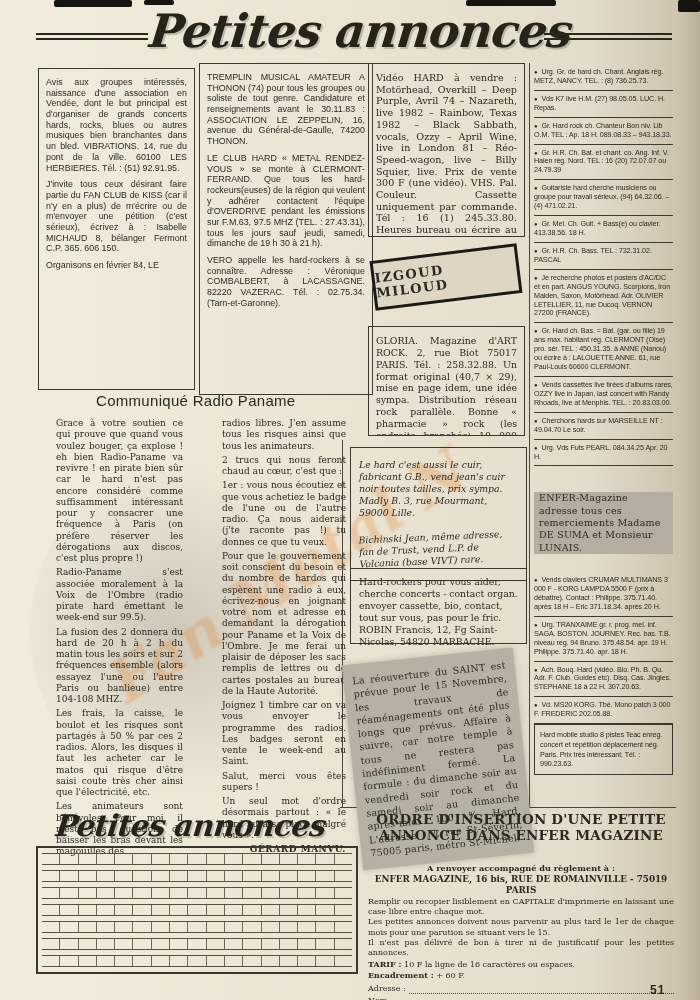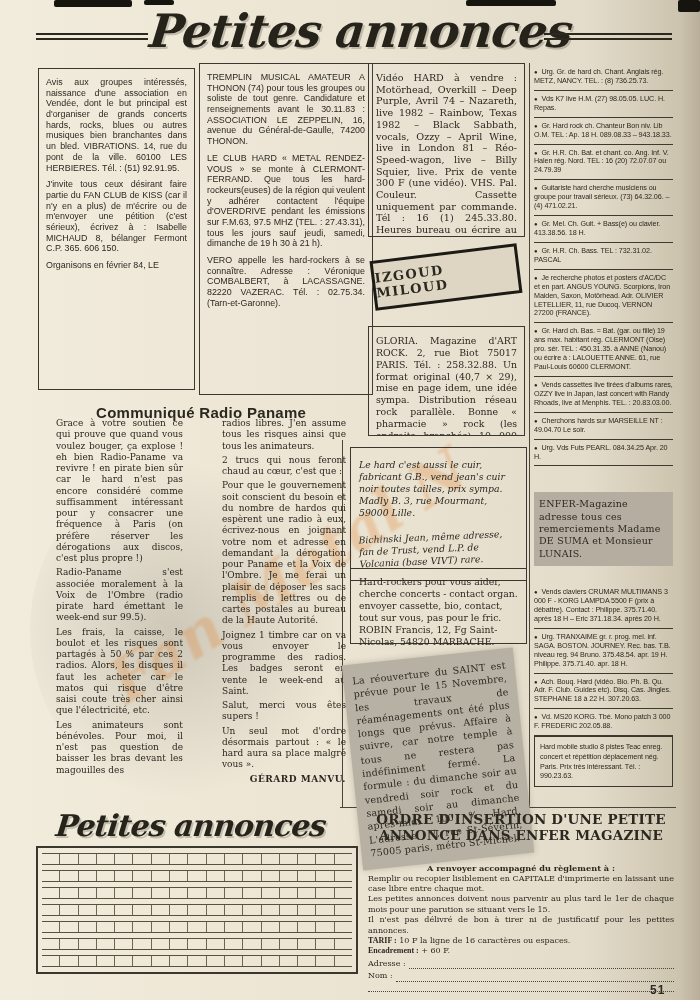--- a/index.html
+++ b/index.html
@@ -47,25 +47,25 @@
   
   .vline{position:absolute;width:1px;background:#4a463b;}
   #vl-right{left:529px;top:63px;height:744px;}
   #vl-mid{left:342px;top:440px;height:367px;}
   .hline{position:absolute;height:1px;background:#4a463b;}
   #hl-bottom{left:340px;top:807px;width:336px;}
   
   #rightcol{left:534px;top:64px;width:139px;font-size:7.2px;line-height:1.24;letter-spacing:-.1px;}
   #rightcol .ad{padding:4px 0 4px;border-bottom:1px solid #3d3a30;text-align:left;}
   #rightcol .ad .bullet{font-size:6px;margin-right:2px;}
-  #thanks{margin:26px 0 18px;background:var(--hl);padding:6px 5px;
+  #thanks{margin:26px 0 18px;background:var(--hl);padding:0 5px;
     font-family:"DejaVu Serif",serif;font-size:9.5px;line-height:1.3;letter-spacing:.2px;}
   #studio-note{border:1px solid var(--line);padding:5px;line-height:1.35;}
   
-  #comm-heading{left:96px;top:404px;font-size:15px;letter-spacing:.3px;font-weight:700;}
+  #comm-heading{left:96px;top:392px;font-size:15px;letter-spacing:.3px;font-weight:400;}
   .commcol{position:absolute;top:418px;font-family:"DejaVu Serif",serif;font-size:9px;
     line-height:1.25;text-align:justify;}
   .commcol p{margin-bottom:3px;}
   #commA{left:56px;width:127px;}
   #commB{left:222px;width:124px;}
   #signature{text-align:right;font-weight:bold;letter-spacing:.5px;}
   
   #cuirbox{left:350px;top:447px;width:177px;height:134px;border:1px solid var(--line);
     padding:11px 8px;font-family:"DejaVu Serif",serif;font-style:italic;font-size:9.3px;line-height:1.3;}
   #cuirbox p:last-child{transform:rotate(-2.5deg);margin-top:12px;}
@@ -84,21 +84,21 @@
   #gridbox{left:36px;top:846px;width:322px;height:128px;border:2px solid var(--line);
     padding:5px 4px;display:flex;flex-direction:column;justify-content:space-between;}
   .grid-row{display:flex;height:12px;border-top:1px solid #56523f;border-bottom:1px solid #56523f;}
   .grid-cell{flex:1;border-right:1px solid #6b6752;}
   .grid-cell:last-child{border-right:none;}
   #orderform{left:368px;top:812px;width:306px;font-family:"DejaVu Serif",serif;font-size:8px;line-height:1.3;}
   .order-title{font-weight:bold;font-size:13.5px;text-align:center;line-height:1.15;letter-spacing:.2px;}
   #send-to{text-align:center;font-weight:bold;font-size:8.2px;margin-top:20px;}
   #order-address{text-align:center;font-weight:bold;font-size:8.8px;}
   #order-body p{text-align:justify;}
-  .tline b{font-weight:bold;font-family:Liberation Serif, serif;}
+  .tline b{font-weight:bold;}
   .dotrow{display:flex;align-items:flex-end;margin-top:2px;}
   .dotrow .lbl{flex:0 0 auto;margin-right:3px;}
   .dots{flex:1;border-bottom:1px dotted #4a463b;height:9px;}
   .fulldots{border-bottom:1px dotted #4a463b;height:8px;margin-top:2px;}
   #pagenum{left:650px;top:983px;font-weight:bold;font-size:12px;letter-spacing:1px;font-family:"Liberation Sans",sans-serif;}
 </style>
 </head>
 <body>
 
 <div class="mark" id="mark1"></div>
@@ -130,21 +130,21 @@
 <div class="vline" id="vl-right"></div>
 <div class="vline" id="vl-mid"></div>
 <div class="hline" id="hl-bottom"></div>
 
 <div class="abs" id="rightcol">
   <div>
       <div class="ad"><span class="bullet">●</span><span> Urg. Gr. de hard ch. Chant. Anglais rég. METZ, NANCY. TEL. : (8) 736.25.73.</span></div>
       <div class="ad"><span class="bullet">●</span><span> Vds K7 live H.M. (27) 98.05.05. LUC. H. Repas.</span></div>
       <div class="ad"><span class="bullet">●</span><span> Gr. Hard rock ch. Chanteur Bon niv. Lib O.M. TEL : Ap. 18 H. 089.08.33 – 943.18.33.</span></div>
       <div class="ad"><span class="bullet">●</span><span> Gr. H.R. Ch. Bat. et chant. co. Ang. Inf. V. Halen rég. Nord. TEL : 16 (20) 72.07.07 ou 24.79.39</span></div>
-      <div class="ad"><span class="bullet">●</span><span> Guitariste hard cherche musiciens ou groupe pour travail sérieux. (73) 64.32.06. – (4) 471.02.21.</span></div>
+      <div class="ad"><span class="bullet">●</span><span> Guitariste hard cherche musiciens ou groupe pour travail sérieux. (94) 64.32.06. – (4) 471.02.21.</span></div>
       <div class="ad"><span class="bullet">●</span><span> Gr. Mel. Ch. Guit. + Bass(e) ou clavier. 413.38.56. 18 H.</span></div>
       <div class="ad"><span class="bullet">●</span><span> Gr. H.R. Ch. Bass. TEL : 732.31.02. PASCAL</span></div>
       <div class="ad"><span class="bullet">●</span><span> Je recherche photos et posters d'AC/DC et en part. ANGUS YOUNG. Scorpions, Iron Maiden, Saxon, Motörhead. Adr. OLIVIER LETELLIER, 11, rue Ducoq. VERNON 27200 (FRANCE).</span></div>
       <div class="ad"><span class="bullet">●</span><span> Gr. Hard ch. Bas. = Bat. (gar. ou fille) 19 ans max. habitant rég. CLERMONT (Oise) pro. sér. TEL : 450.31.35. à ANNE (Nanou) ou écrire à : LALOUETTE ANNE. 61, rue Paul-Louis 60600 CLERMONT.</span></div>
       <div class="ad"><span class="bullet">●</span><span> Vends cassettes live tirées d'albums rares, OZZY live in Japan, last concert with Randy Rhoads, live at Menphis. TEL. : 20.83.03.00.</span></div>
       <div class="ad"><span class="bullet">●</span><span> Cherchons hards sur MARSEILLE NT : 49.04.70 Le soir.</span></div>
       <div class="ad"><span class="bullet">●</span><span> Urg. Vds Futs PEARL. 084.34.25 Apr. 20 H.</span></div>
     </div>
   <div id="thanks">ENFER-Magazine adresse tous ces remerciements Madame DE SUMA et Monsieur LUNAIS.</div>
   <div>
@@ -153,27 +153,29 @@
       <div class="ad"><span class="bullet">●</span><span> Ach. Bouq. Hard (vidéo. Bio. Ph. B. Qu. Adr. F. Club. Guides etc). Disq. Cas. Jingles. STEPHANE 18 à 22 H. 307.20.63.</span></div>
       <div class="ad"><span class="bullet">●</span><span> Vd. MS20 KORG. Tbé. Mono patch 3 000 F. FREDERIC 202.05.88.</span></div>
     </div>
   <div id="studio-note">Hard mobile studio 8 pistes Teac enreg. concert et répétition déplacement nég. Paris. Prix très intéressant. Tél. : 990.23.63.</div>
 </div>
 
 <div class="abs" id="comm-heading">Communiqué Radio Paname</div>
 <div class="commcol" id="commA">
     <p>Grace à votre soutien ce qui prouve que quand vous voulez bouger, ça explose ! eh bien Radio-Paname va revivre ! en pirate bien sûr car le hard n'est pas encore considéré comme suffisamment intéressant pour y consacrer une fréquence à Paris (on préfère réserver les dérogations aux discos, c'est plus propre !)</p>
     <p>Radio-Paname s'est associée moralement à la Voix de l'Ombre (radio pirate hard émettant le week-end sur 99.5).</p>
+    <p>La fusion des 2 donnera du hard de 20 h à 2 h du matin tous les soirs et sur 2 fréquences ensemble (alors essayez l'une ou l'autre Paris ou banlieue) entre 104-108 MHZ.</p>
     <p>Les frais, la caisse, le boulot et les risques sont partagés à 50 % par ces 2 radios. Alors, les disques il faut les acheter car le matos qui risque d'être saisi coute très cher ainsi que l'électricité, etc.</p>
     <p>Les animateurs sont bénévoles. Pour moi, il n'est pas question de baisser les bras devant les magouilles des</p>
   </div>
 <div class="commcol" id="commB">
   <div>
       <p>radios libres. J'en assume tous les risques ainsi que tous les animateurs.</p>
       <p>2 trucs qui nous feront chaud au cœur, c'est que :</p>
+      <p>1er : vous nous écoutiez et que vous achetiez le badge de l'une ou de l'autre radio. Ça nous aiderait (j'te raconte pas !) tu donnes ce que tu veux.</p>
       <p>Pour que le gouvernement soit conscient du besoin et du nombre de hardos qui espèrent une radio à eux, écrivez-nous en joignant votre nom et adresse en demandant la dérogation pour Paname et la Voix de l'Ombre. Je me ferai un plaisir de déposer les sacs remplis de lettres ou de cartes postales au bureau de la Haute Autorité.</p>
       <p>Joignez 1 timbre car on va vous envoyer le programme des radios. Les badges seront en vente le week-end au Saint.</p>
       <p>Salut, merci vous êtes supers !</p>
       <p>Un seul mot d'ordre désormais partout : « le hard aura sa place malgré vous ».</p>
     </div>
   <p id="signature">GÉRARD MANVU.</p>
 </div>
 
 <div class="abs" id="cuirbox">
     <p>Le hard c'est aussi le cuir, fabricant G.B., vend jean's cuir noir toutes tailles, prix sympa. Madly B. 3, rue Mourmant, 59000 Lille.</p>
@@ -316,20 +318,21 @@
       <div class="grid-cell"></div>
       <div class="grid-cell"></div>
       <div class="grid-cell"></div>
     </div>
   </div>
 
 <div class="abs" id="orderform">
   <div class="order-title">ORDRE D'INSERTION D'UNE PETITE</div>
   <div class="order-title">ANNONCE DANS ENFER MAGAZINE</div>
   <div id="send-to">A renvoyer accompagné du règlement à :</div>
+  <div id="order-address">ENFER MAGAZINE, 16 bis, RUE DE ROMAINVILLE - 75019 PARIS</div>
   <div id="order-body">
       <p>Remplir ou recopier lisiblement en CAPITALE d'imprimerie en laissant une case libre entre chaque mot.</p>
       <p>Les petites annonces doivent nous parvenir au plus tard le 1er de chaque mois pour une parution se situant vers le 15.</p>
       <p>Il n'est pas délivré de bon à tirer ni de justificatif pour les petites annonces.</p>
     </div>
   <div class="tline">
     <b>TARIF :</b>
     <span>10 F la ligne de 16 caractères ou espaces.</span>
   </div>
   <div class="tline">

